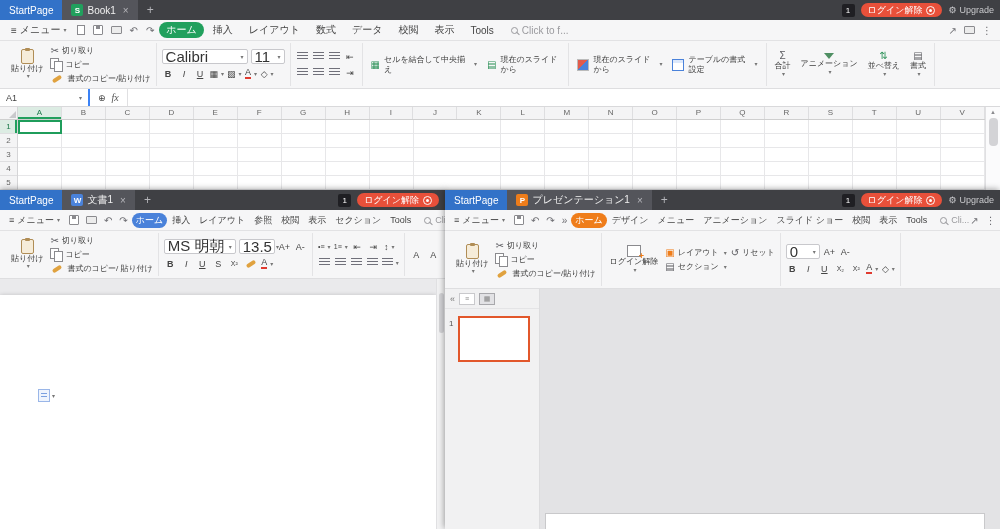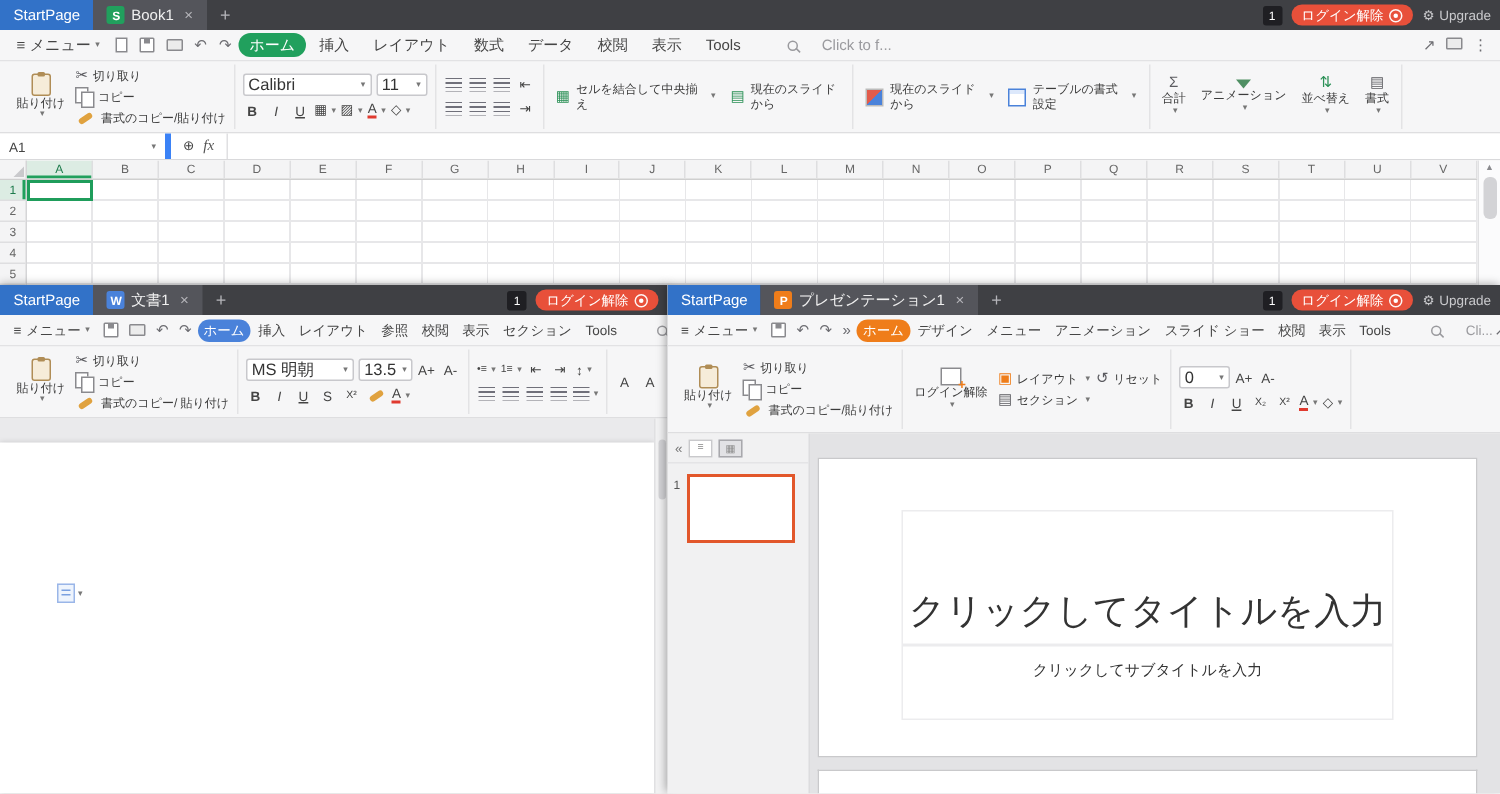--- a/index.html
+++ b/index.html
@@ -32,41 +32,41 @@
   
   .menubar{height:21px;display:flex;align-items:center;background:#f6f6f7;border-bottom:1px solid #e2e2e4;
     font-size:10px;color:#454545;padding:0 6px;gap:2px}
   .wr .menubar,.pp .menubar{font-size:9px;gap:1px;padding:0 4px}
   .mroot{display:flex;align-items:center;gap:3px;padding:0 5px;white-space:nowrap}
   .mitem{padding:1px 7px;border-radius:8px;white-space:nowrap}
   .wr .mitem,.pp .mitem{padding:1px 4px}
   .act-g{background:#21a05d;color:#fff}
   .act-b{background:#4a82da;color:#fff}
   .act-o{background:#ef7d1a;color:#fff}
-  .msearch{display:flex;align-items:center;gap:16px;color:#9a9a9e;margin-left:22px;white-space:nowrap}
+  .msearch{display:flex;align-items:center;gap:4px;color:#9a9a9e;margin-left:8px;white-space:nowrap}
   .mic{color:#6d6d72;font-size:10px;padding:0 3px;display:inline-flex;align-items:center}
   .mright{margin-left:auto;display:flex;gap:7px;color:#6d6d72;font-size:10px;padding-right:2px;align-items:center}
   .i-search{width:7px;height:7px;border:1px solid #9a9a9e;border-radius:50%;position:relative;display:inline-block}
   .i-search::after{content:"";position:absolute;width:4px;height:1px;background:#9a9a9e;transform:rotate(45deg);right:-3px;bottom:-1px}
 
   
   .toolbar{display:flex;align-items:stretch;background:#f6f6f7;border-bottom:1px solid #dedee0;
     padding:2px 3px;overflow:hidden}
   .ss .toolbar,.wr .toolbar{height:48px}
   .pp .toolbar{height:58px}
   .tg{display:flex;align-items:center;padding:0 5px;border-right:1px solid #e3e3e5;gap:4px;flex:none}
   .tg.col{flex-direction:column;justify-content:center;align-items:flex-start;gap:3px}
   .trow{display:flex;align-items:center;gap:3px}
   .bigv{display:flex;flex-direction:column;align-items:center;justify-content:center;font-size:8px;
     color:#3c3c3c;padding:1px 3px;text-align:center;line-height:1.15}
   .bigh{display:flex;align-items:center;gap:4px;font-size:8px;color:#3c3c3c;line-height:1.2;padding:0 3px;text-align:left}
   .stack{display:flex;flex-direction:column;justify-content:center;gap:1px}
   .mini{display:flex;align-items:center;gap:3px;font-size:8px;color:#3c3c3c;height:13px;white-space:nowrap}
   .combo{display:flex;align-items:center;justify-content:space-between;border:1px solid #c8c8cc;background:#fff;
-    height:15px;font-size:11px;color:#333;padding:0 3px;border-radius:2px;gap:2px}
+    height:15px;font-size:15px;color:#333;padding:0 3px;border-radius:2px;gap:2px}
   .w86{width:86px}.w72{width:72px}.w70{width:70px}.w36{width:36px}.w34{width:34px}
   .mw60{max-width:60px}.mw84{max-width:84px}
   .car{font-size:6px;color:#777;line-height:1}
   .drop::after{content:"▾";font-size:6px;color:#777;margin-left:2px}
   .tbtn{min-width:13px;height:13px;display:inline-flex;align-items:center;justify-content:center;
     font-size:9px;color:#444;border-radius:2px;gap:1px}
   .bold{font-weight:bold}.italic{font-style:italic}.und{text-decoration:underline}
   .fc{border-bottom:2px solid #e03a2f;line-height:1}
   .gi{font-size:10px;color:#5b5b60;line-height:1}
   .green{color:#2b9157}.orange{color:#ef7d1a}
@@ -90,21 +90,21 @@
   .i-tbl{width:12px;height:12px;border:1px solid #4a82da;display:inline-block;background:linear-gradient(#dce8fb 3px,#fff 3px)}
   .i-play{width:15px;height:15px;border:1px solid #ef7d1a;border-radius:50%;color:#ef7d1a;font-size:7px;
     display:inline-flex;align-items:center;justify-content:center}
   .i-newslide{width:14px;height:12px;border:1px solid #8a8a8e;background:#fff;position:relative;display:inline-block}
   .i-newslide::after{content:"+";position:absolute;right:-4px;bottom:-5px;color:#ef7d1a;font-size:9px;font-weight:bold}
   .i-wfloat{width:12px;height:13px;border:1px solid #9ab6e8;background:#eef4fd;position:relative;display:inline-block}
   .i-wfloat::before{content:"";position:absolute;left:2px;top:3px;right:2px;height:1px;background:#7aa0e0;box-shadow:0 3px 0 #7aa0e0}
 
   
   .fbar{height:18px;display:flex;align-items:center;background:#fff;border-bottom:1px solid #d9d9db;font-size:9px;color:#444}
-  .namebox{width:114px;height:100%;border-right:4px solid #3b82f6;display:flex;align-items:center;
+  .namebox{width:90px;height:100%;border-right:2px solid #3b82f6;display:flex;align-items:center;
     justify-content:space-between;padding:0 6px}
   .fxwrap{display:flex;align-items:center;gap:6px;padding:0 8px;border-right:1px solid #e0e0e2;height:100%}
   .fx{font-style:italic;font-family:"Liberation Serif","DejaVu Serif",serif;font-size:10px;color:#555}
   .finput{flex:1;height:100%}
   .sheet{position:relative;height:83px;background:#fff}
   .chrow{display:flex;height:13px;background:#f4f4f5;border-bottom:1px solid #cfcfcf;margin-right:15px}
   .corner{width:18px;border-right:1px solid #d5d5d7;background:#f4f4f5;position:relative;flex:none}
   .corner::after{content:"";position:absolute;right:1px;bottom:1px;border-left:7px solid transparent;border-bottom:7px solid #c9c9cc}
   .cols{display:flex;flex:1;overflow:hidden}
   .colh{width:43.95px;flex:none;font-size:8px;color:#666;text-align:center;line-height:12px;border-right:1px solid #dedee0}
@@ -654,24 +654,16 @@
     <div class="pp-panel">
       <div class="pp-ptop">
         <span>«</span>
         <span class="ptg">≡</span>
         <span class="ptg on">▦</span>
       </div>
       <span class="pp-num">1</span>
       <div class="pp-thumb"></div>
     </div>
     <div class="pp-canvas">
-      <div class="pp-slide">
-        <div class="tbox">
-          <span class="ttext">クリックしてタイトルを入力</span>
-        </div>
-        <div class="sbox">
-          <span class="stext">クリックしてサブタイトルを入力</span>
-        </div>
-      </div>
       <div class="pp-strip"></div>
     </div>
   </div>
 </div>
 
 </body></html>

